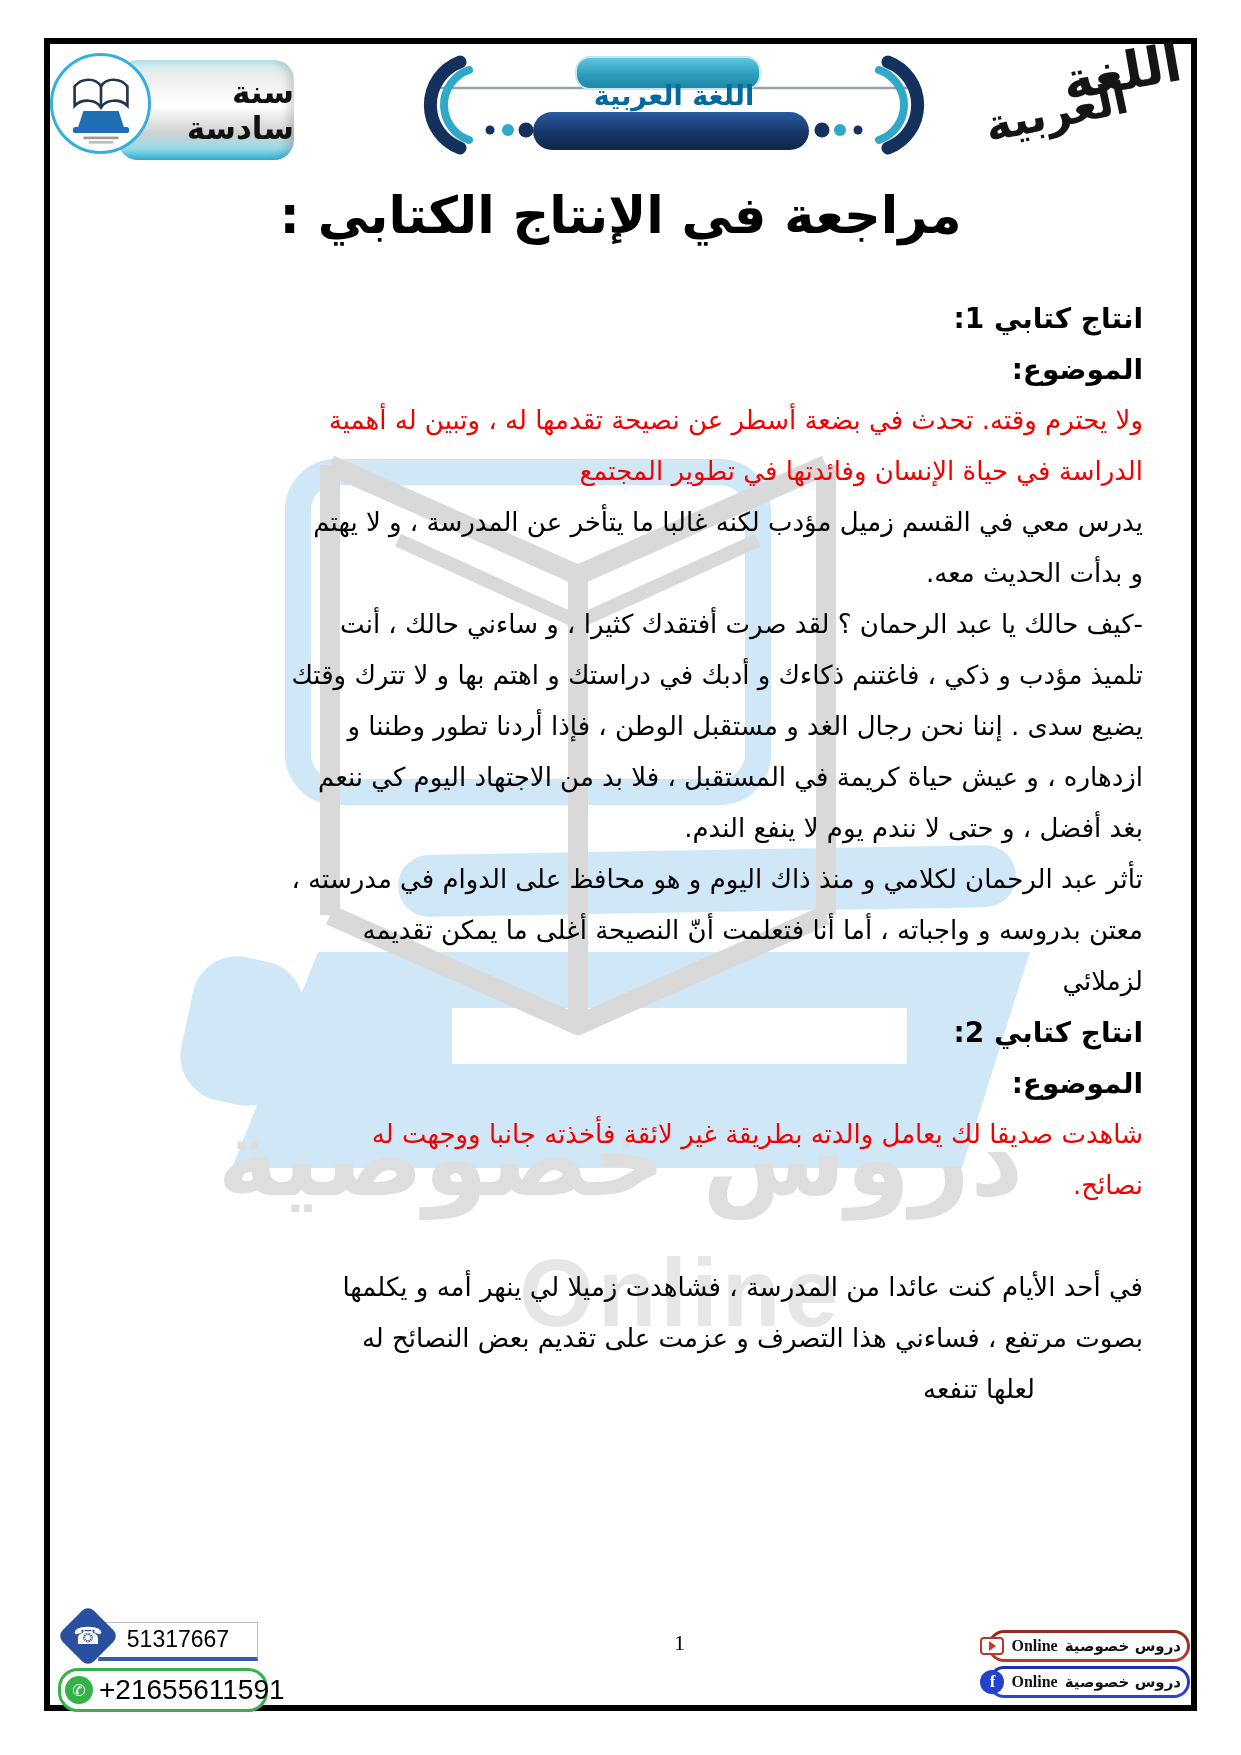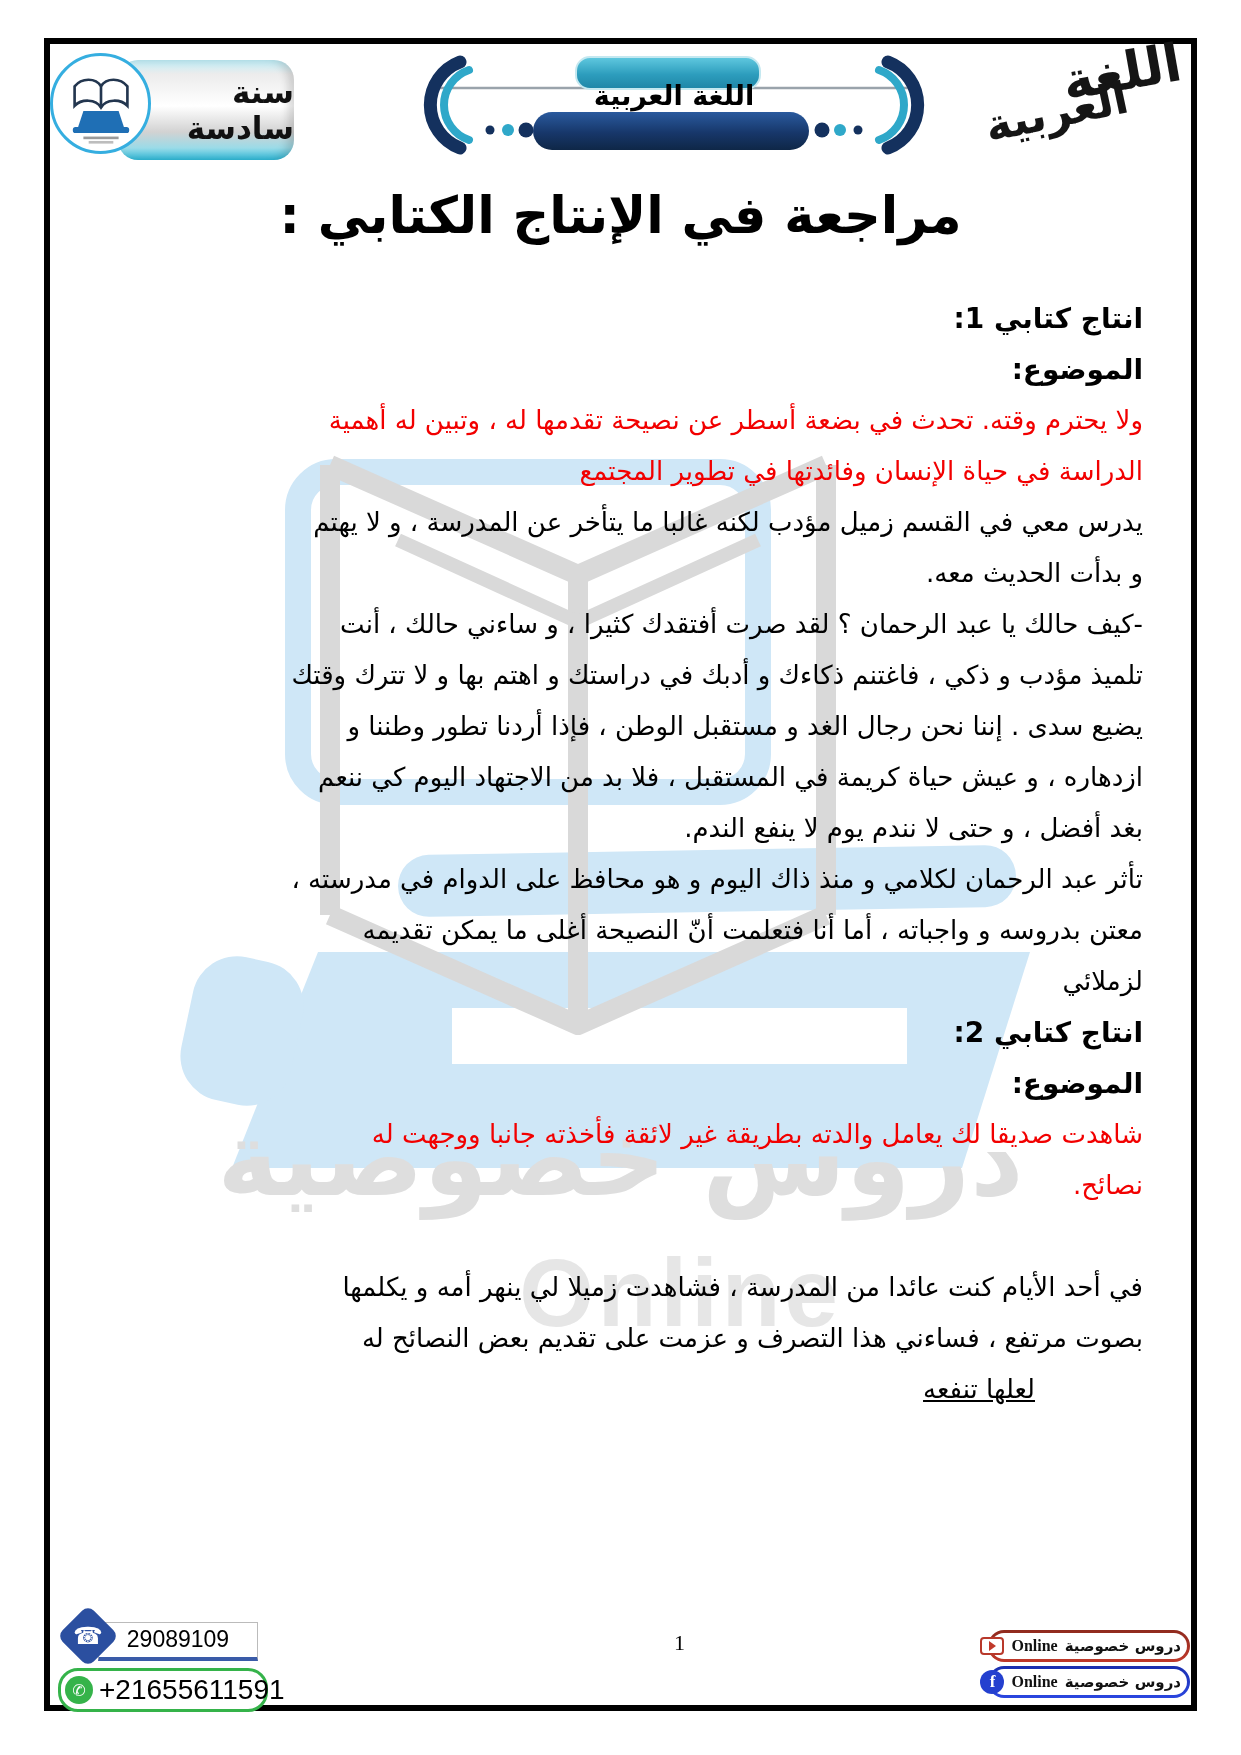--- a/index.html
+++ b/index.html
@@ -15,36 +15,36 @@
                box-shadow:inset -6px 0 8px rgba(0,0,0,.15);
                display:flex;align-items:center;justify-content:center;}
   .grade-badge span{font-size:31px;font-weight:bold;color:#111;direction:rtl;}
   .banner{position:absolute;left:398px;top:50px;width:552px;height:105px;z-index:2;}
   .banner svg{position:absolute;inset:0;}
   .banner .pill-top{position:absolute;left:177px;top:6px;width:182px;height:30px;border-radius:15px;
                     background:linear-gradient(180deg,#5ec7de 0%,#2d9dbd 55%,#1f87a8 100%);border:2px solid #c4e8f0;}
   .banner .pill-bottom{position:absolute;left:135px;top:62px;width:276px;height:38px;border-radius:19px;
                     background:linear-gradient(180deg,#2a5a9e 0%,#17376a 55%,#0f2747 100%);}
   .banner .banner-title{position:absolute;left:0;top:30px;width:100%;text-align:center;
-                    font-size:27px;font-weight:bold;color:#000000;direction:rtl;}
+                    font-size:27px;font-weight:bold;color:#0369a1;direction:rtl;}
   .callig{position:absolute;left:952px;top:48px;width:235px;height:125px;z-index:2;direction:rtl;}
   .callig .c1{position:absolute;right:6px;top:-6px;font-size:52px;font-weight:bold;color:#151515;
               transform:rotate(-10deg);letter-spacing:-2px;}
   .callig .c2{position:absolute;right:58px;top:38px;font-size:44px;font-weight:bold;color:#151515;
               transform:rotate(-12deg);letter-spacing:-2px;}
 
   
   .title{position:absolute;left:0;top:186px;width:100%;margin:0;text-align:center;z-index:5;
          font-size:51px;font-weight:bold;color:#000;direction:rtl;}
   .body-text{position:absolute;left:95px;right:98px;top:293px;z-index:5;}
   .line{height:51px;line-height:51px;font-size:26px;white-space:nowrap;direction:rtl;text-align:right;color:#000;}
   .s-h{font-weight:bold;font-size:28px;}
   .s-r{color:var(--text_red,#f20000);}
   .ind1{padding-right:92px;}
-  .ind2{padding-right:108px;text-decoration:underline;}
+  .ind2{padding-right:108px;}
 
   
   .watermark{position:absolute;inset:0;z-index:1;pointer-events:none;}
   .wm-ar{position:absolute;top:1098px;left:0;width:100%;text-align:center;direction:rtl;
          font-size:104px;font-weight:bold;color:var(--watermark_text,#dedede);letter-spacing:2px;}
   .wm-en{position:absolute;top:1238px;left:60px;width:100%;text-align:center;
          font-size:96px;font-weight:bold;color:#e6e6e6;font-family:"Liberation Sans",sans-serif;letter-spacing:4px;}
 
   
   .phone-diamond{position:absolute;left:66px;top:1614px;width:44px;height:44px;border-radius:8px;
@@ -162,21 +162,21 @@
       <div class="line s-r">نصائح.</div>
       <div class="line s-sp"></div>
       <div class="line s-n">في أحد الأيام كنت عائدا من المدرسة ، فشاهدت زميلا لي ينهر أمه و يكلمها</div>
       <div class="line s-n">بصوت مرتفع ، فساءني هذا التصرف و عزمت على تقديم بعض النصائح له</div>
       <div class="line s-n ind2">لعلها تنفعه</div>
     </div>
 
   <div class="phone-diamond">
       <span>☎</span>
     </div>
-  <div class="phone-field">29089109</div>
+  <div class="phone-field">51317667</div>
 
   <div class="wa-pill">
     <div class="wa-icon">✆</div>
     <div class="wa-num">+21655611591</div>
   </div>
 
   <div class="page-num">1</div>
 
   <div class="social yt">
     <div class="inner">

